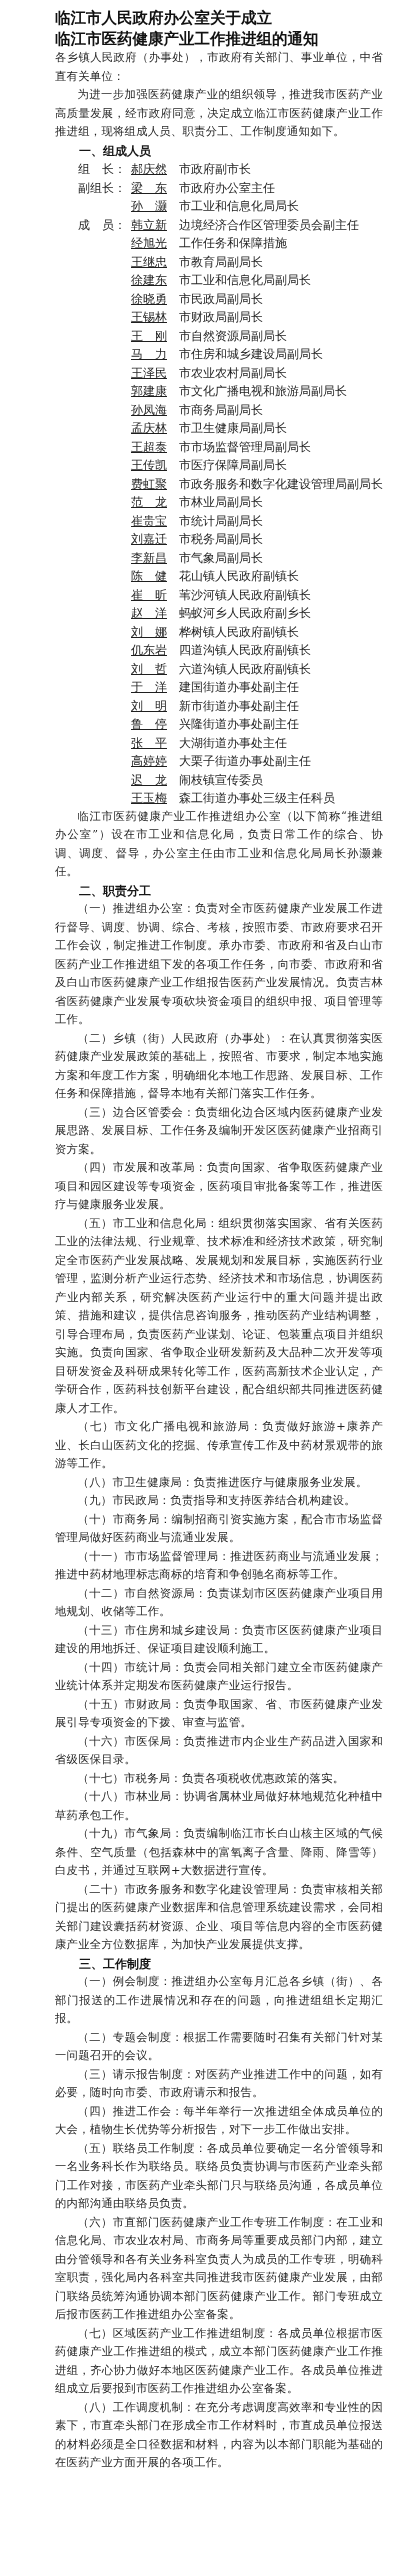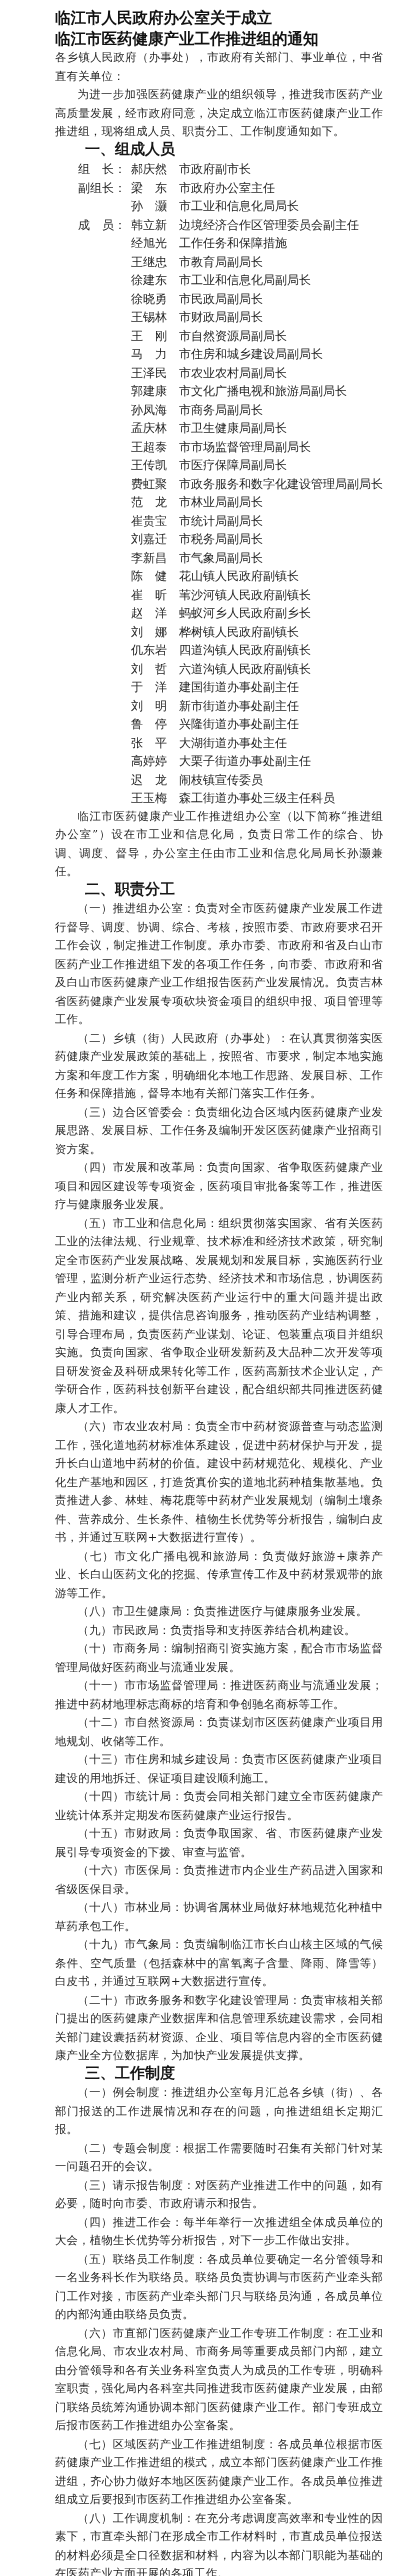--- a/index.html
+++ b/index.html
@@ -8,27 +8,27 @@
     font-family:"DejaVu Serif","Liberation Serif",serif;
     color:#1f1f1f;overflow:hidden;
   }
   .content{padding:5.2px 29px 0 55px;}
   .title{margin:0;padding-top:2.1px;text-align:left;font-weight:bold;
     font-size:15.5px;line-height:21px;color:#111;}
   .salutation{margin-top:20.6px;}
   .para{margin:0;font-size:11.3px;line-height:18.5px;letter-spacing:0.3px;
     text-align:justify;text-indent:2em;}
   .no-indent{text-indent:0;}
-  .sec-heading{margin:0;font-size:15px;line-height:18.5px;text-indent:2em;
-    font-weight:bold;font-family:Liberation Mono, monospace;
+  .sec-heading{margin:0;font-size:12px;line-height:18.5px;text-indent:2em;
+    font-weight:bold;font-family:Liberation Sans, sans-serif;
     color:#161616;}
   .personnel{font-size:12px;}
   .person-row{display:flex;padding-left:23px;line-height:18.5px;}
   .p-role{width:53px;white-space:pre;flex:none;}
-  .p-name{width:48px;white-space:pre;flex:none;}
+  .p-name{width:48px;white-space:pre;flex:none;text-decoration:underline;}
   .p-title{flex:1;}
 </style>
 </head>
 <body>
 
 <div class="page">
   <div class="content">
 
     <h1 class="title">
       <div>临江市人民政府办公室关于成立</div>
@@ -222,31 +222,31 @@
     <p class="para">临江市医药健康产业工作推进组办公室（以下简称“推进组办公室”）设在市工业和信息化局，负责日常工作的综合、协调、调度、督导，办公室主任由市工业和信息化局局长孙灏兼任。</p>
 
     <h2 class="sec-heading">二、职责分工</h2>
 
     <div>
         <p class="para">（一）推进组办公室：负责对全市医药健康产业发展工作进行督导、调度、协调、综合、考核，按照市委、市政府要求召开工作会议，制定推进工作制度。承办市委、市政府和省及白山市医药产业工作推进组下发的各项工作任务，向市委、市政府和省及白山市医药健康产业工作组报告医药产业发展情况。负责吉林省医药健康产业发展专项砍块资金项目的组织申报、项目管理等工作。</p>
         <p class="para">（二）乡镇（街）人民政府（办事处）：在认真贯彻落实医药健康产业发展政策的基础上，按照省、市要求，制定本地实施方案和年度工作方案，明确细化本地工作思路、发展目标、工作任务和保障措施，督导本地有关部门落实工作任务。</p>
         <p class="para">（三）边合区管委会：负责细化边合区域内医药健康产业发展思路、发展目标、工作任务及编制开发区医药健康产业招商引资方案。</p>
         <p class="para">（四）市发展和改革局：负责向国家、省争取医药健康产业项目和园区建设等专项资金，医药项目审批备案等工作，推进医疗与健康服务业发展。</p>
         <p class="para">（五）市工业和信息化局：组织贯彻落实国家、省有关医药工业的法律法规、行业规章、技术标准和经济技术政策，研究制定全市医药产业发展战略、发展规划和发展目标，实施医药行业管理，监测分析产业运行态势、经济技术和市场信息，协调医药产业内部关系，研究解决医药产业运行中的重大问题并提出政策、措施和建议，提供信息咨询服务，推动医药产业结构调整，引导合理布局，负责医药产业谋划、论证、包装重点项目并组织实施。负责向国家、省争取企业研发新药及大品种二次开发等项目研发资金及科研成果转化等工作，医药高新技术企业认定，产学研合作，医药科技创新平台建设，配合组织部共同推进医药健康人才工作。</p>
-        <p class="para">（六）市农业农村局：负责全市中药材资源普查与动态监测工作，强化道地药材标准体系建设，促进中药材保护与开发，提升长白山道地中药材的价值。建设中药材规范化、规模化、产业化生产基地和园区，打造货真价实的道地北药种植集散基地。负责推进人参、林蛙、梅花鹿等中药材产业发展规划（编制土壤条件、营养成分、生长条件、植物生长优势等分析报告，编制白皮书，并通过互联网+大数据进行宣传）。</p>
         <p class="para">（七）市文化广播电视和旅游局：负责做好旅游+康养产业、长白山医药文化的挖掘、传承宣传工作及中药材景观带的旅游等工作。</p>
         <p class="para">（八）市卫生健康局：负责推进医疗与健康服务业发展。</p>
         <p class="para">（九）市民政局：负责指导和支持医养结合机构建设。</p>
         <p class="para">（十）市商务局：编制招商引资实施方案，配合市市场监督管理局做好医药商业与流通业发展。</p>
         <p class="para">（十一）市市场监督管理局：推进医药商业与流通业发展；推进中药材地理标志商标的培育和争创驰名商标等工作。</p>
         <p class="para">（十二）市自然资源局：负责谋划市区医药健康产业项目用地规划、收储等工作。</p>
         <p class="para">（十三）市住房和城乡建设局：负责市区医药健康产业项目建设的用地拆迁、保证项目建设顺利施工。</p>
         <p class="para">（十四）市统计局：负责会同相关部门建立全市医药健康产业统计体系并定期发布医药健康产业运行报告。</p>
         <p class="para">（十五）市财政局：负责争取国家、省、市医药健康产业发展引导专项资金的下拨、审查与监管。</p>
         <p class="para">（十六）市医保局：负责推进市内企业生产药品进入国家和省级医保目录。</p>
+        <p class="para">（十七）市税务局：负责各项税收优惠政策的落实。</p>
         <p class="para">（十八）市林业局：协调省属林业局做好林地规范化种植中草药承包工作。</p>
         <p class="para">（十九）市气象局：负责编制临江市长白山核主区域的气候条件、空气质量（包括森林中的富氧离子含量、降雨、降雪等）白皮书，并通过互联网+大数据进行宣传。</p>
         <p class="para">（二十）市政务服务和数字化建设管理局：负责审核相关部门提出的医药健康产业数据库和信息管理系统建设需求，会同相关部门建设囊括药材资源、企业、项目等信息内容的全市医药健康产业全方位数据库，为加快产业发展提供支撑。</p>
       </div>
 
     <h2 class="sec-heading">三、工作制度</h2>
 
     <div>
         <p class="para">（一）例会制度：推进组办公室每月汇总各乡镇（街）、各部门报送的工作进展情况和存在的问题，向推进组组长定期汇报。</p>
         <p class="para">（二）专题会制度：根据工作需要随时召集有关部门针对某一问题召开的会议。</p>

